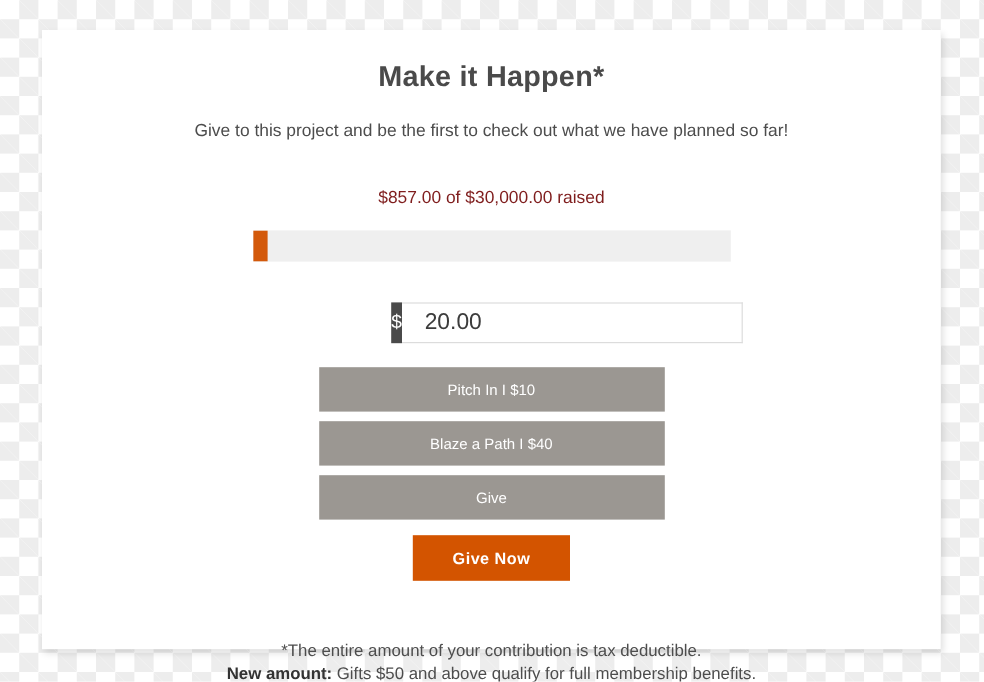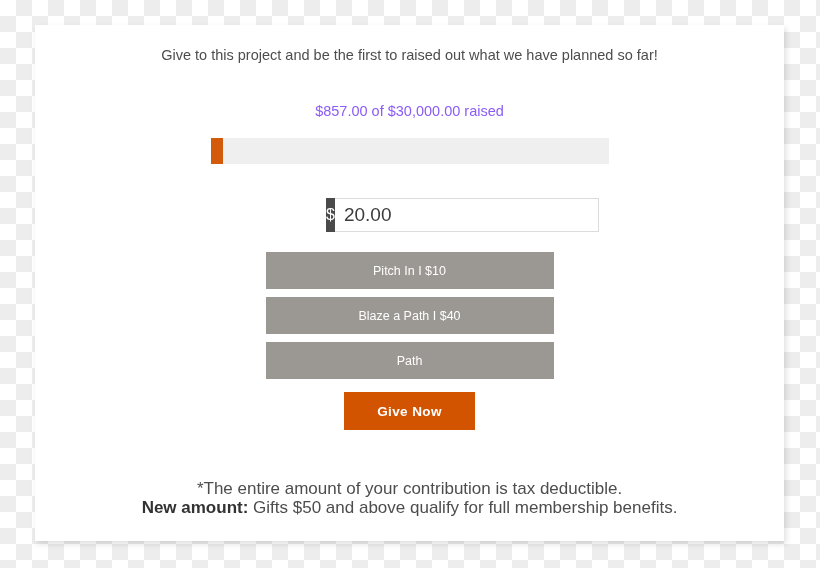--- a/index.html
+++ b/index.html
@@ -62,21 +62,21 @@
     color: #4d4d4d;
     font-weight: normal;
   }
 
   
   .raised-line {
     margin: 0;
     padding-top: 40px;
     text-align: center;
     font-size: 14.5px;
-    color: #8b5cf6;
+    color: #7f1d1d;
   }
 
   
   .progress-outer {
     margin: 19px auto 0 auto;
     width: 398px;
     height: 26px;
     background: #efefef;
     position: relative;
     overflow: hidden;
@@ -110,21 +110,21 @@
     box-sizing: border-box;
   }
   .amount-input {
     flex: 1;
     border: 1px solid #dcdcdc;
     border-left: none;
     background: #ffffff;
     font-family: "Liberation Sans", sans-serif;
     font-size: 19px;
     color: #3c3c3c;
-    padding: 0 9px;
+    padding: 0 19px;
     box-sizing: border-box;
     outline: none;
   }
 
   
   .tiers {
     margin: 20px auto 0 auto;
     width: 288px;
     display: grid;
     grid-template-columns: 1fr;
@@ -164,55 +164,56 @@
   }
 
   
   .notes {
     margin: 0;
     padding-top: 49px;
     text-align: center;
   }
   .note-line {
     margin: 0;
-    font-size: 17px;
+    font-size: 14px;
     color: #4d4d4d;
     line-height: 19px;
   }
   .note-strong {
     font-weight: bold;
     color: #333333;
   }
 </style>
 </head>
 <body>
 
 <div class="page-wrap">
 
   <div class="card">
     <div class="card-inner">
 
-
-      <p class="subhead">Give to this project and be the first to raised out what we have planned so far!</p>
+      <h1 class="headline">Make it Happen*</h1>
+
+      <p class="subhead">Give to this project and be the first to check out what we have planned so far!</p>
 
       <p class="raised-line">$857.00 of $30,000.00 raised</p>
 
       <div class="progress-outer">
         <div class="progress-fill" style="width: 2.86%;"></div>
       </div>
 
       <div class="amount-row">
         <span class="currency-prefix">$</span>
         <input class="amount-input" type="text" value="20.00" style="">
       </div>
 
       <div class="tiers">
         <button class="tier-btn">Pitch In I $10</button>
         <button class="tier-btn">Blaze a Path I $40</button>
-        <button class="tier-btn">Path</button>
+        <button class="tier-btn">Give</button>
       </div>
 
       <div class="give-wrap">
         <button class="give-btn">Give Now</button>
       </div>
 
       <div class="notes">
         <p class="note-line">*The entire amount of your contribution is tax deductible.</p>
         <p class="note-line"><span class="note-strong">New amount:</span><span> Gifts $50 and above qualify for full membership benefits.</span></p>
       </div>

